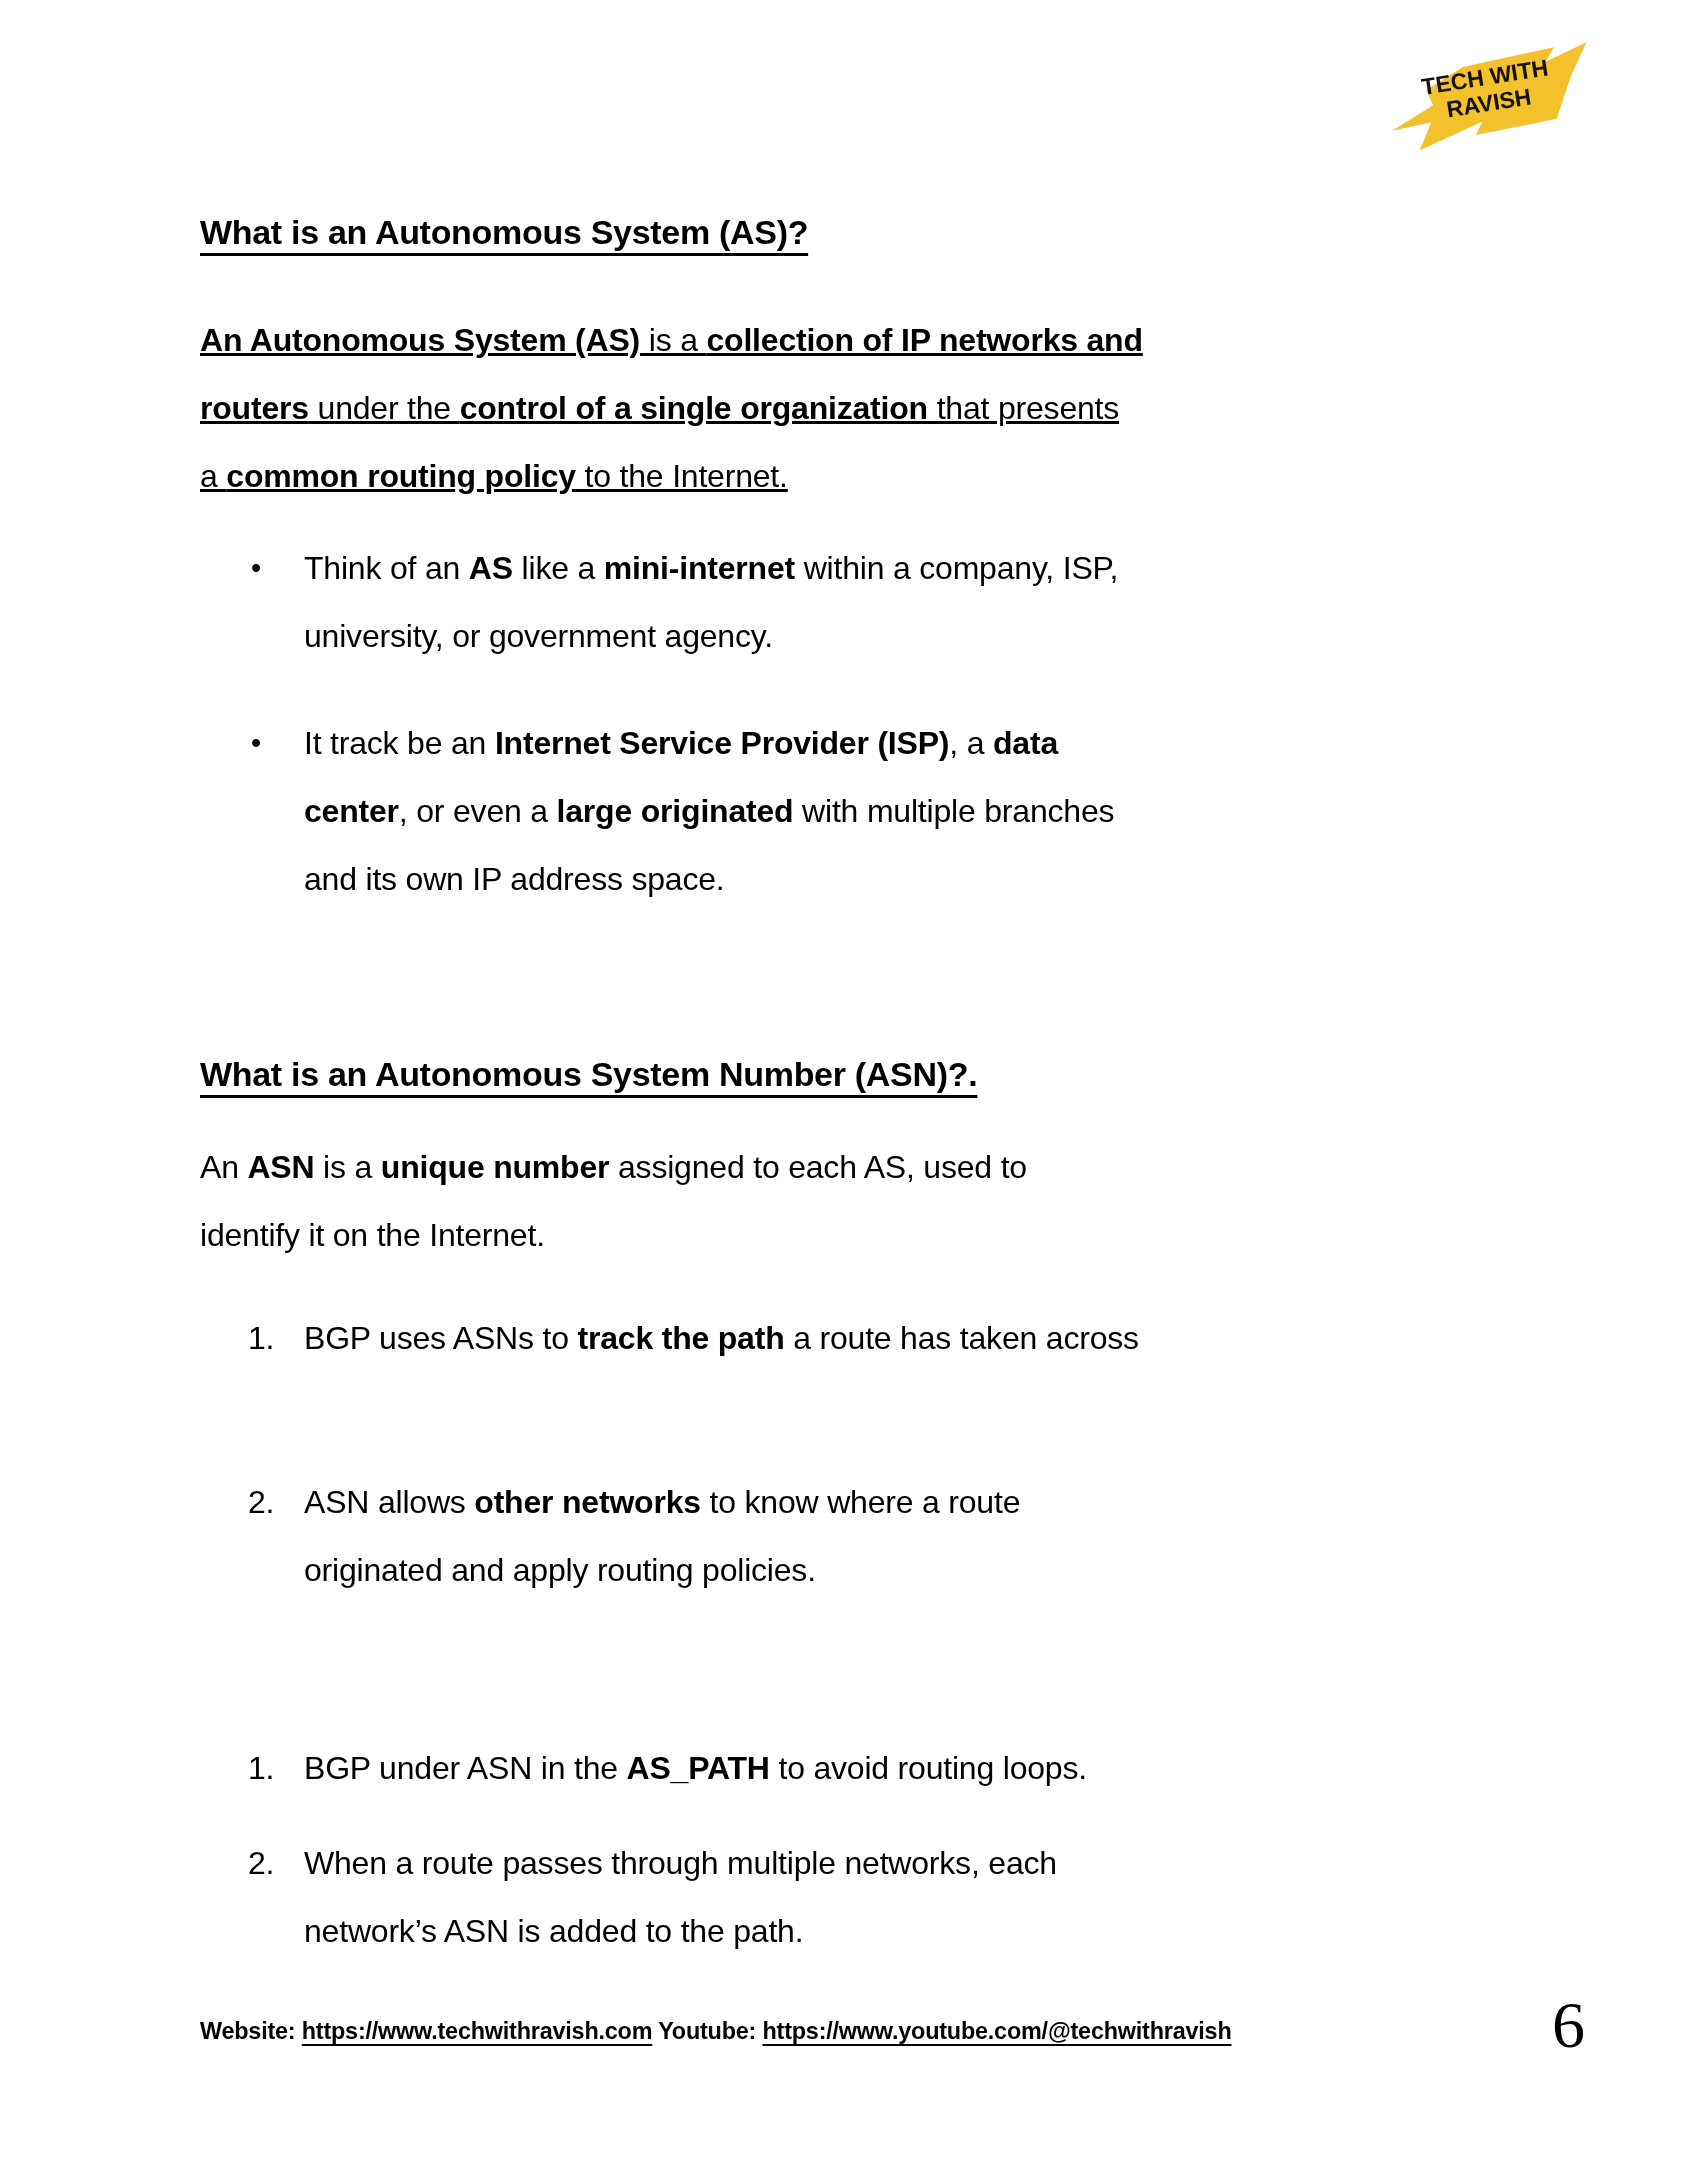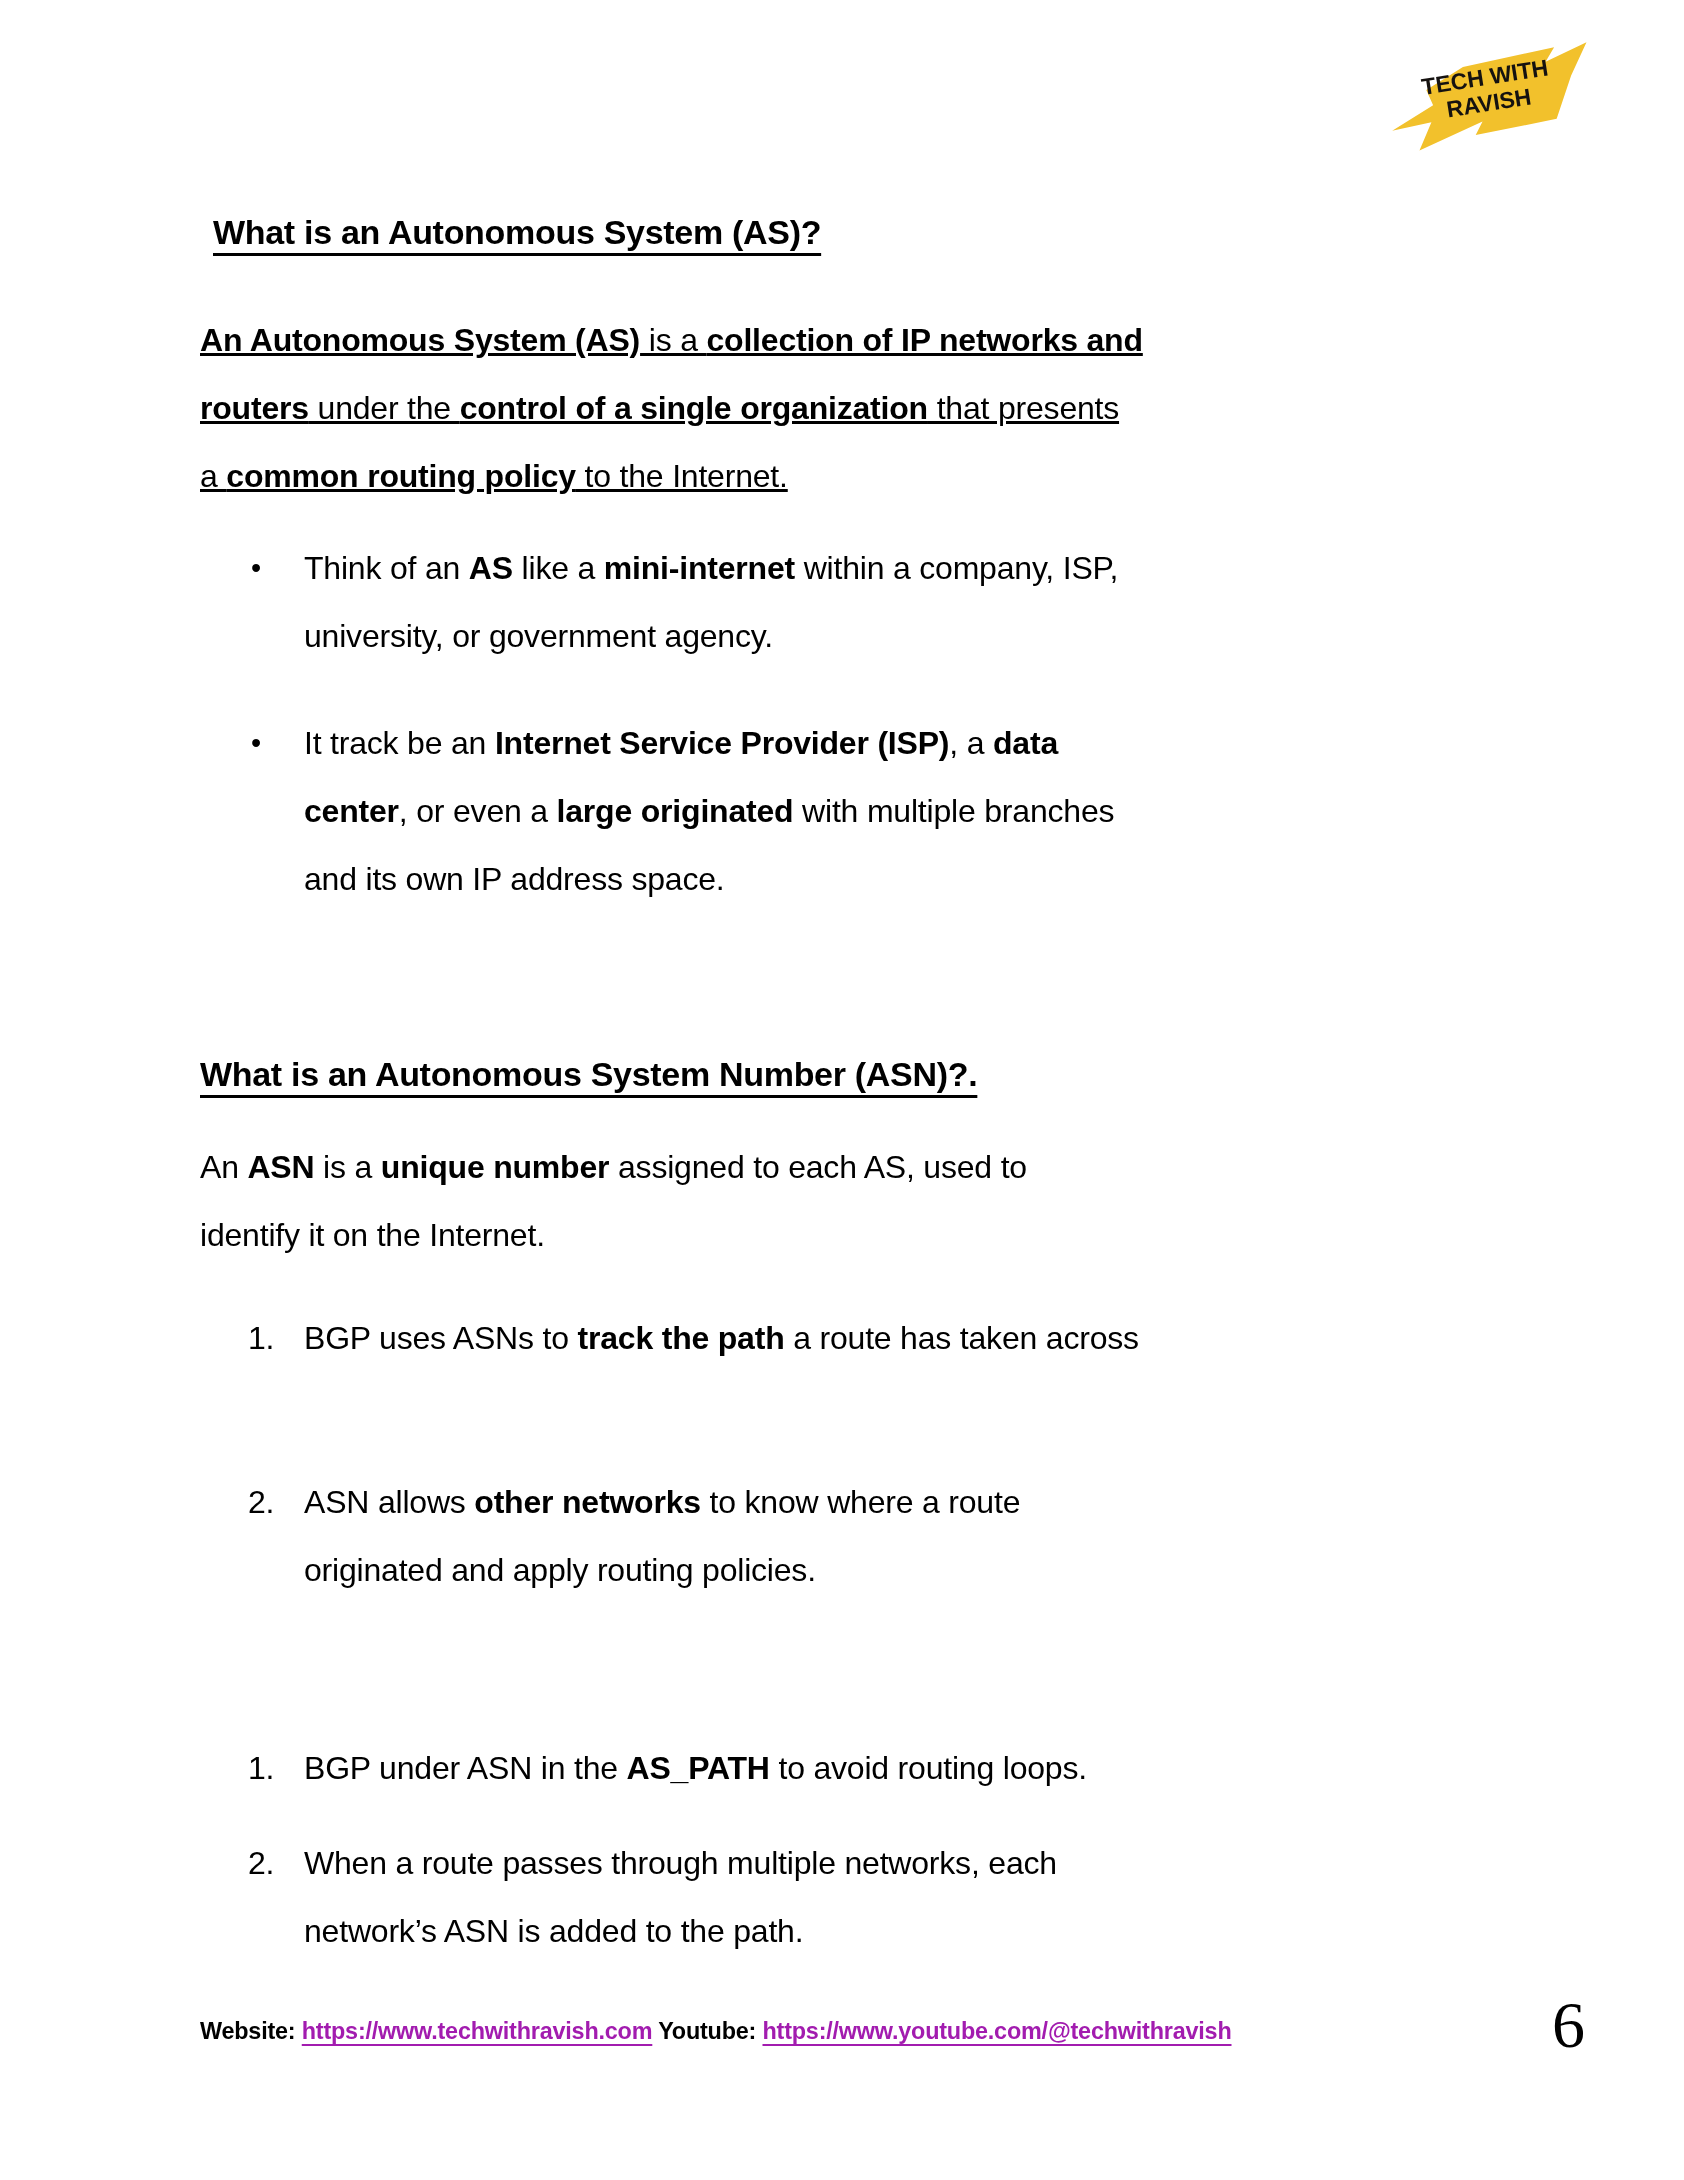--- a/index.html
+++ b/index.html
@@ -48,21 +48,21 @@
   .li .li-text{margin-left:104px;}
   
   .footer{
     font-size:23.4px;
     font-weight:bold;
     line-height:36px;
     letter-spacing:-0.2px;
     white-space:nowrap;
   }
   .lnk{
-    color:#a21caf;
+    color:#000000;
     text-decoration:underline;
     text-decoration-thickness:2.1px;
     text-underline-offset:5.1px;
   }
   .page-number{
     font-family:"Liberation Serif", serif;
     font-size:66px;
     line-height:66px;
   }
   
@@ -88,21 +88,21 @@
   <div class="abs logo">
     <svg width="213" height="124" viewBox="0 0 250 145">
       <polygon points="95,36 202,13 192,30 240,7 222,46 205,97 110,116 118,100 44,134 58,101 12,111 60,81 52,63" fill="#F2C12C"></polygon>
     </svg>
     <div class="logo-text">
       <div>TECH WITH</div>
       <div>RAVISH</div>
     </div>
   </div>
 
-  <div class="abs heading" style="left:200px;top:198px;margin-left:13px;">
+  <div class="abs heading" style="left:200px;top:198px;">
     <span class="hu">What is an Autonomous System (AS)?</span>
   </div>
 
   <div class="abs body-block" style="left:200px;top:306px;text-decoration:underline;">
       <div class="line"><span class="b">An Autonomous System (AS)</span><span> is a </span><span class="b">collection of IP networks and</span></div>
       <div class="line"><span class="b">routers</span><span> under the </span><span class="b">control of a single organization</span><span> that presents</span></div>
       <div class="line"><span>a </span><span class="b">common routing policy</span><span> to the Internet.</span></div>
     </div>
 
   <div class="abs body-block li bullet" style="top:534px;">

